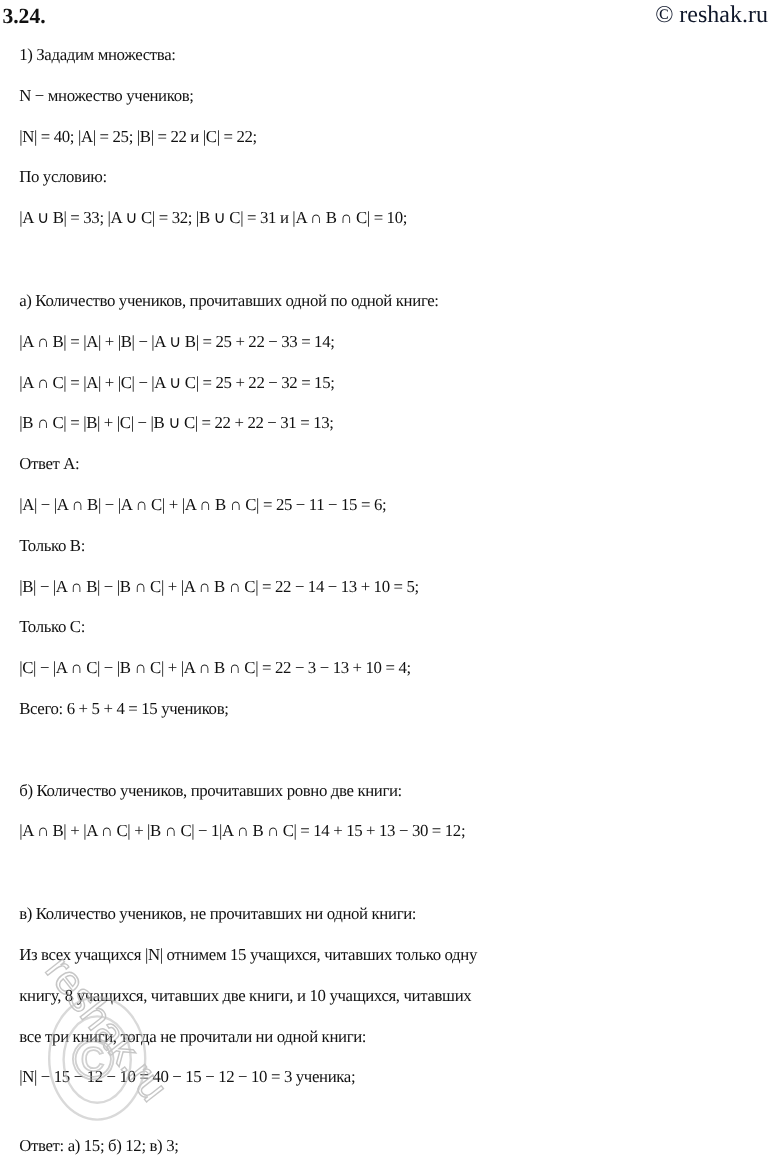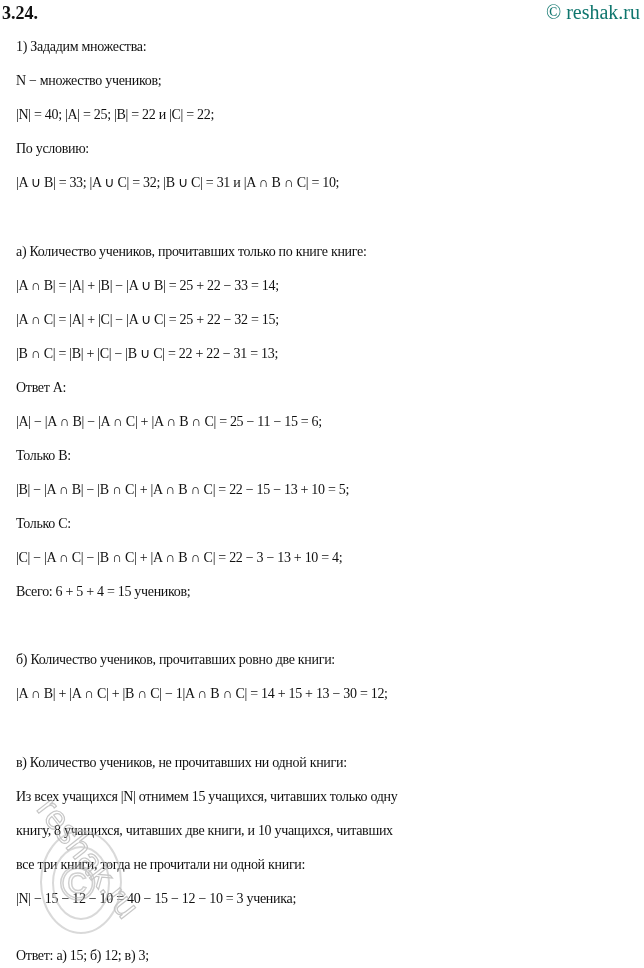--- a/index.html
+++ b/index.html
@@ -13,21 +13,21 @@
       font-size: 14px; line-height: 24px; letter-spacing: -0.3px;
       transform-origin: left top;
     }
     .title {
       position: absolute; left: 2px; top: 1px;
       font-family: "Liberation Serif", serif; font-weight: bold;
       font-size: 18px; line-height: 24px;
     }
     .watermark-top {
       position: absolute; right: 4px; top: 0px;
-      font-family: "Liberation Serif", serif; font-size: 20px; line-height: 24px; color: #0f766e;
+      font-family: "Liberation Serif", serif; font-size: 20px; line-height: 24px; color: #0f172a;
     }
     .wm-diag {
       position: absolute; left: 20px; top: 790px; width: 170px; height: 150px;
       pointer-events: none; opacity: 0.55;
     }
     .wm-diag .circle {
       position: absolute; left: 20px; top: 40px; width: 78px; height: 100px;
       border: 2px solid #bbb; border-radius: 50%;
     }
     .wm-diag .circle-in {
@@ -49,28 +49,28 @@
 
 <div class="title">3.24.</div>
 <div class="watermark-top">© reshak.ru</div>
 
 <div class="line" style="top:35px">1) Зададим множества:</div>
 <div class="line" style="top:69px">N − множество учеников;</div>
 <div class="line" style="top:103px">|N| = 40;  |A| = 25;  |B| = 22   и   |C| = 22;</div>
 <div class="line" style="top:137px">По условию:</div>
 <div class="line" style="top:171px">|A ∪ B| = 33;   |A ∪ C| = 32;    |B ∪ C| = 31  и  |A ∩ B ∩ C| = 10;</div>
 
-<div class="line" style="top:240px">а) Количество учеников, прочитавших только по книге книге:</div>
+<div class="line" style="top:240px">а) Количество учеников, прочитавших одной по одной книге:</div>
 <div class="line" style="top:274px">|A ∩ B| = |A| + |B| − |A ∪ B| = 25 + 22 − 33 = 14;</div>
 <div class="line" style="top:308px">|A ∩ C| = |A| + |C| − |A ∪ C| = 25 + 22 − 32 = 15;</div>
 <div class="line" style="top:342px">|B ∩ C| = |B| + |C| − |B ∪ C| = 22 + 22 − 31 = 13;</div>
 <div class="line" style="top:376px">Ответ A:</div>
 <div class="line" style="top:410px">|A| − |A ∩ B| − |A ∩ C| + |A ∩ B ∩ C| = 25 − 11 − 15 = 6;</div>
 <div class="line" style="top:444px">Только B:</div>
-<div class="line" style="top:478px">|B| − |A ∩ B| − |B ∩ C| + |A ∩ B ∩ C| = 22 − 15 − 13 + 10 = 5;</div>
+<div class="line" style="top:478px">|B| − |A ∩ B| − |B ∩ C| + |A ∩ B ∩ C| = 22 − 14 − 13 + 10 = 5;</div>
 <div class="line" style="top:512px">Только C:</div>
 <div class="line" style="top:546px">|C| − |A ∩ C| − |B ∩ C| + |A ∩ B ∩ C| = 22 − 3 − 13 + 10 = 4;</div>
 <div class="line" style="top:580px">Всего:  6 + 5 + 4 = 15 учеников;</div>
 
 <div class="line" style="top:648px">б) Количество учеников, прочитавших ровно две книги:</div>
 <div class="line" style="top:682px">|A ∩ B| + |A ∩ C| + |B ∩ C| − 1|A ∩ B ∩ C| = 14 + 15 + 13 − 30 = 12;</div>
 
 <div class="line" style="top:751px">в) Количество учеников, не прочитавших ни одной книги:</div>
 <div class="line" style="top:785px">Из всех учащихся |N| отнимем 15 учащихся, читавших только одну</div>
 <div class="line" style="top:819px">книгу, 8 учащихся, читавших две книги, и 10 учащихся, читавших</div>

